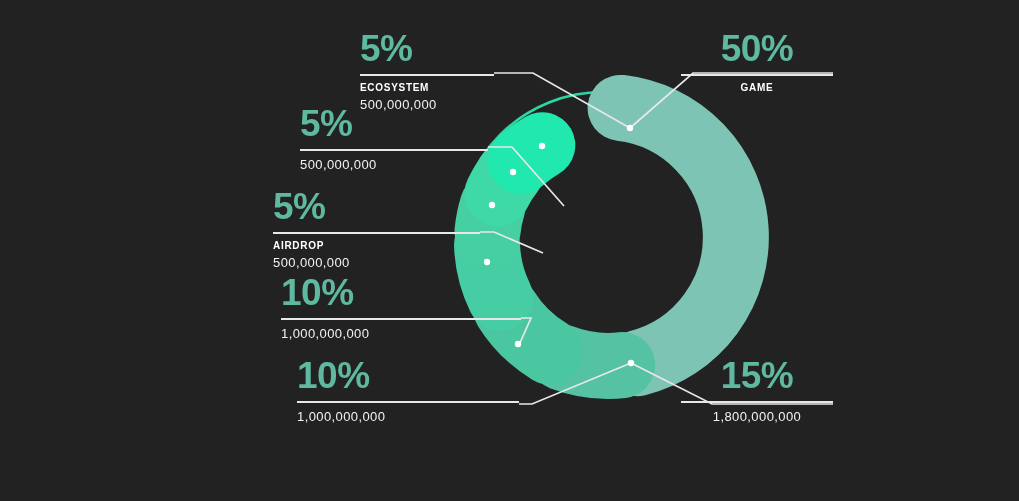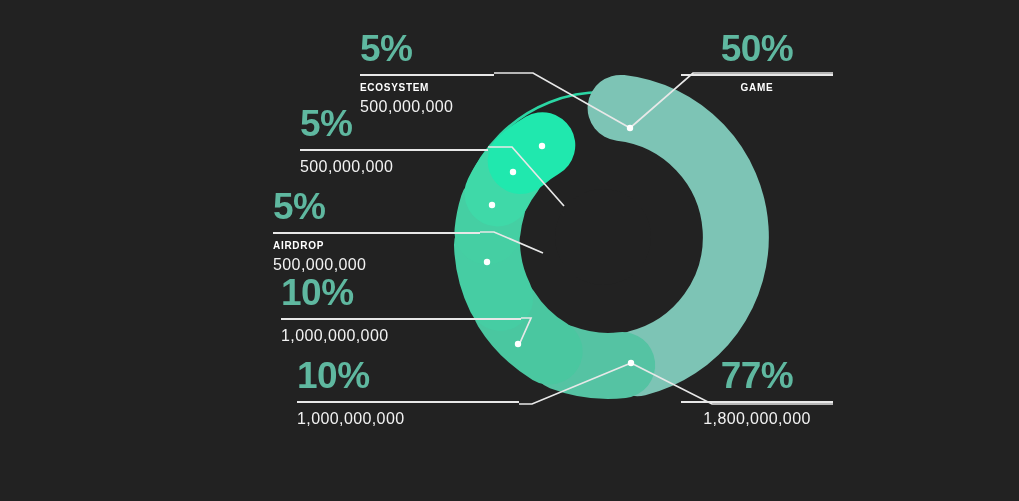--- a/index.html
+++ b/index.html
@@ -46,21 +46,21 @@
   }
   .callout .cat {
     font-size: 10px;
     font-weight: 700;
     color: #ffffff;
     letter-spacing: 0.7px;
     line-height: 1.2;
     margin-bottom: 3px;
   }
   .callout .amt {
-    font-size: 16px;
+    font-size: 13px;
     font-weight: 400;
     color: #f2f2f2;
     letter-spacing: 0.4px;
     line-height: 1.2;
   }
   .callout.align-left  { text-align: left; }
   .callout.align-right { text-align: center; }
 
   
   #callout-ecosystem { left: 360px; top: 30px;  width: 134px; }
@@ -158,18 +158,18 @@
     <div class="amt">1,000,000,000</div>
   </div>
 
   <div class="callout align-right" id="callout-game">
     <div class="pct">50%</div>
     <div class="rule"></div>
     <div class="cat">GAME</div>
   </div>
 
   <div class="callout align-right" id="callout-liquidity">
-    <div class="pct">77%</div>
+    <div class="pct">15%</div>
     <div class="rule"></div>
     <div class="amt">1,800,000,000</div>
   </div>
 
 </div>
 
 </body></html>

